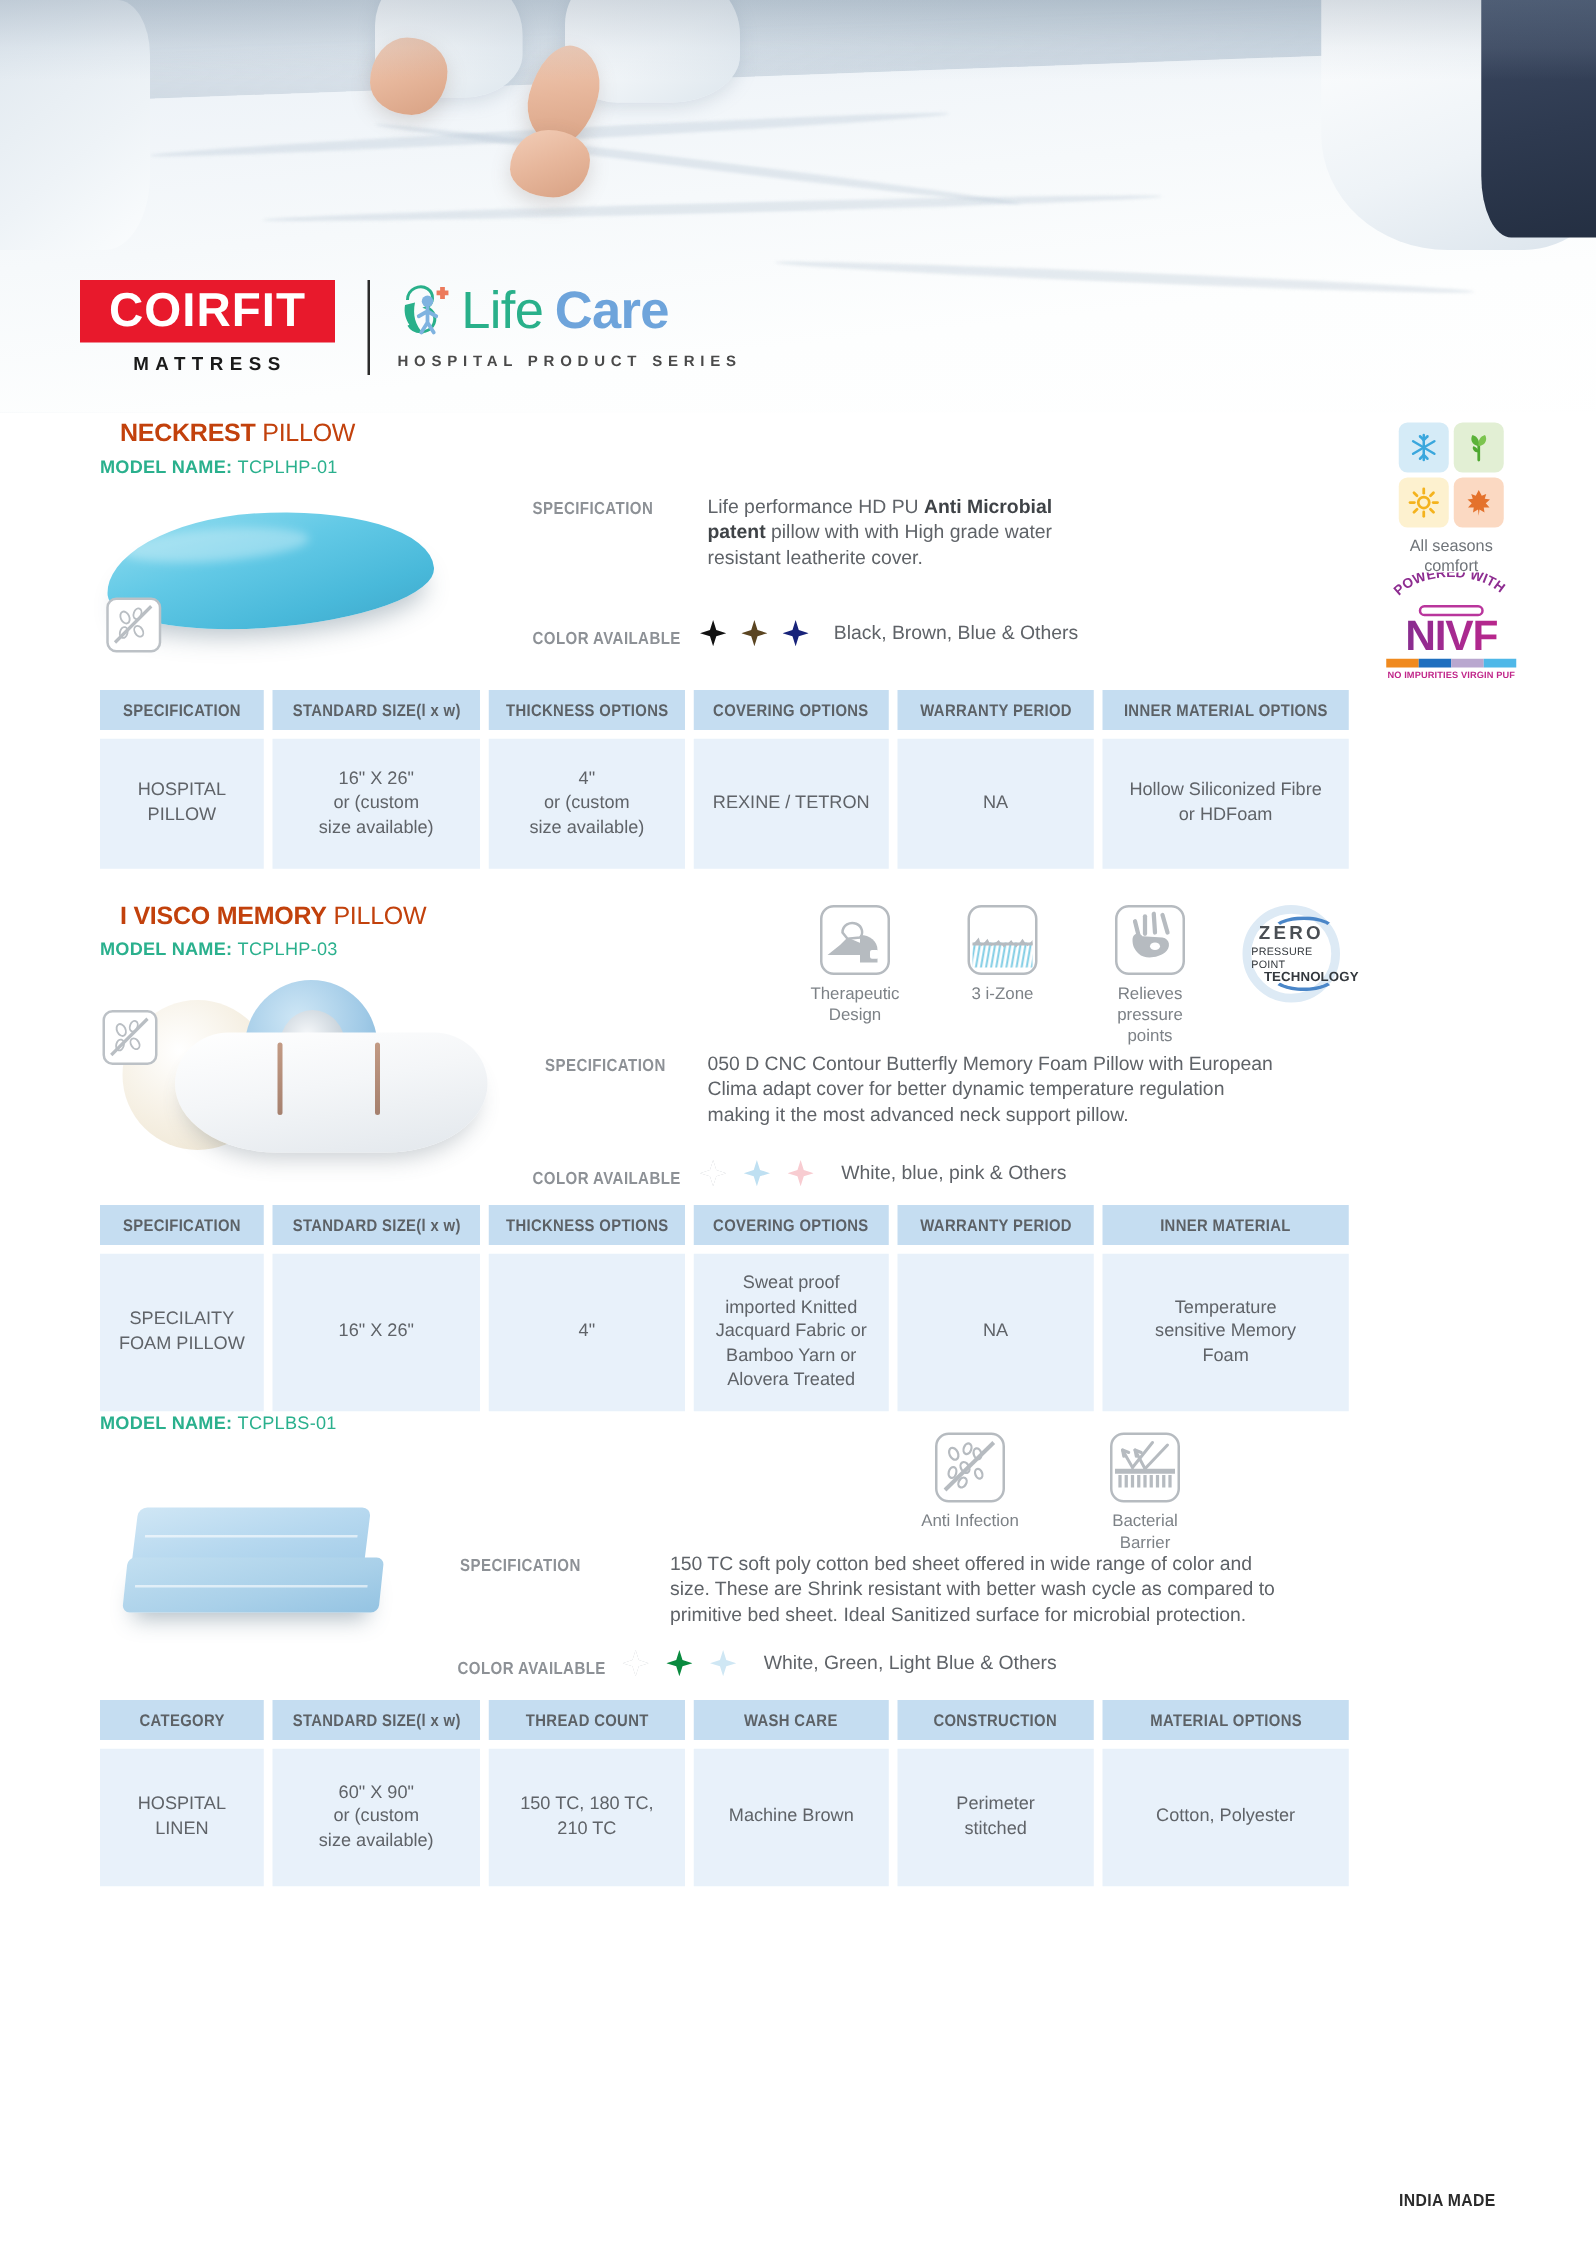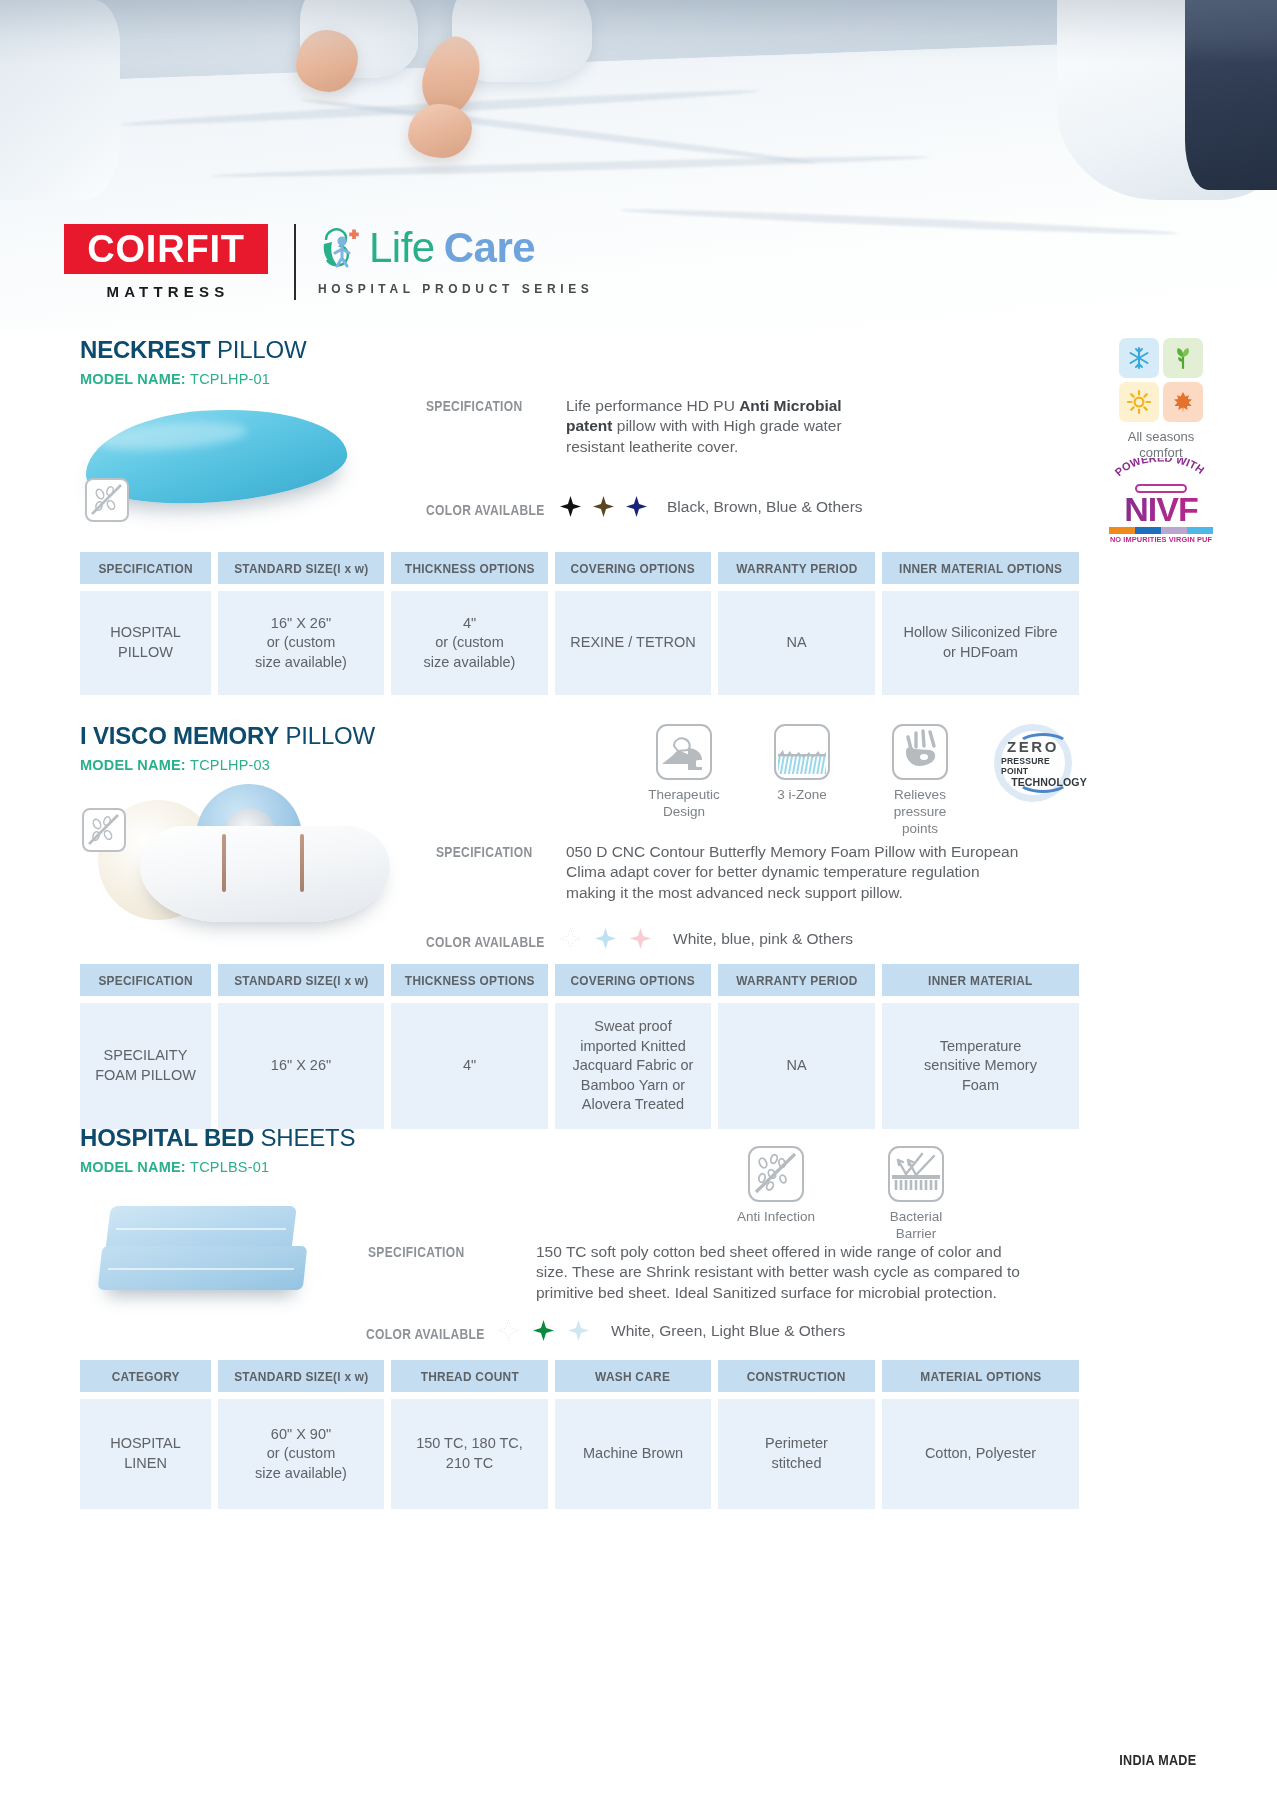--- a/index.html
+++ b/index.html
@@ -85,21 +85,21 @@
   .lc-word { font-size: 42px; font-weight: bold; letter-spacing: -0.5px; line-height: 1; }
   .lc-life { color: #29b08a; font-weight: normal; }
   .lc-care { color: #6ea4db; font-weight: bold; margin-left: 9px; }
   .lifecare-sub {
     font-size: 12px; letter-spacing: 4.6px; color: #4a4a4a; font-weight: bold;
     margin-top: 12px; text-align: center;
   }
 
   
   .section { position: absolute; left: 0; width: 1277px; }
-  .prod-title { font-size: 24px; color: #0c4a6e; letter-spacing: -0.2px; }
+  .prod-title { font-size: 20px; color: #c2410c; letter-spacing: -0.2px; margin-left: 16px; }
   .prod-title .b { font-weight: bold; }
   .prod-title .l { font-weight: normal; }
   .model-name { margin-top: 7px; font-size: 14.5px; font-weight: bold; color: #2ab08d; letter-spacing: 0.2px; }
   .model-name .code { font-weight: normal; color: #2ab08d; }
 
   .spec-label {
     font-family: "Liberation Sans Narrow", "Liberation Sans", sans-serif;
     font-weight: bold; font-size: 14px; color: #8d9196; letter-spacing: 0.4px;
     transform: scaleX(0.86); transform-origin: left center;
   }
@@ -191,21 +191,21 @@
     border: 7px solid #ddeaf5; position: relative; background: #fff;
     display: flex; flex-direction: column; align-items: center; justify-content: center;
   }
   .zero-circle::before, .zero-circle::after {
     content: ""; position: absolute; left: 16px; width: 46px; height: 18px;
     border: 3px solid #4a86c8; border-radius: 50%;
   }
   .zero-circle::before { top: 2px; border-color: #4a86c8 transparent transparent transparent; }
   .zero-circle::after { bottom: 2px; border-color: transparent transparent #4a86c8 transparent; }
   .zero-word { font-size: 15px; font-weight: bold; color: #4a4f54; letter-spacing: 2.6px; line-height: 1; }
-  .zero-l1 { font-size: 8.6px; font-weight: bold; color: #33383d; letter-spacing: 0.2px; margin-top: 2px; }
+  .zero-l1 { font-size: 8.6px; font-weight: normal; color: #33383d; letter-spacing: 0.2px; margin-top: 2px; }
   .zero-l2 { font-size: 10.6px; font-weight: bold; color: #33383d; letter-spacing: 0.1px; margin-left: 32px; }
 
   
   .photo { position: absolute; }
   .pillow1 {
     width: 262px; height: 92px;
     background: linear-gradient(165deg, #8fdcef 0%, #62c9e6 40%, #49b9da 75%, #3fa9cc 100%);
     border-radius: 46% 54% 52% 48% / 62% 58% 42% 38%;
     box-shadow: 0 14px 20px -8px rgba(60,90,110,0.35);
     transform: rotate(-4deg);
@@ -576,24 +576,20 @@
         <div class="c2" style="height:126px;">4"</div>
         <div class="c3" style="height:126px;">Sweat proof<br>imported Knitted<br>Jacquard Fabric or<br>Bamboo Yarn or<br>Alovera Treated</div>
         <div class="c4" style="height:126px;">NA</div>
         <div class="c5" style="height:126px;">Temperature<br>sensitive Memory<br>Foam</div>
       </div>
     </div>
   </div>
 
   <div class="section" style="top:1124px; height:400px;">
     <div style="position:absolute; left:80px; top:0;">
-      <div class="prod-title">
-        <span class="b">HOSPITAL BED</span>
-        <span class="l">SHEETS</span>
-      </div>
       <div class="model-name">
         <span>MODEL NAME:</span>
         <span class="code">TCPLBS-01</span>
       </div>
     </div>
 
     <div style="position:absolute; left:728px; top:22px; display:flex; gap:44px;">
       <div class="icon-group">
         <div class="tile">
           <svg width="52" height="52" viewBox="0 0 52 52">

